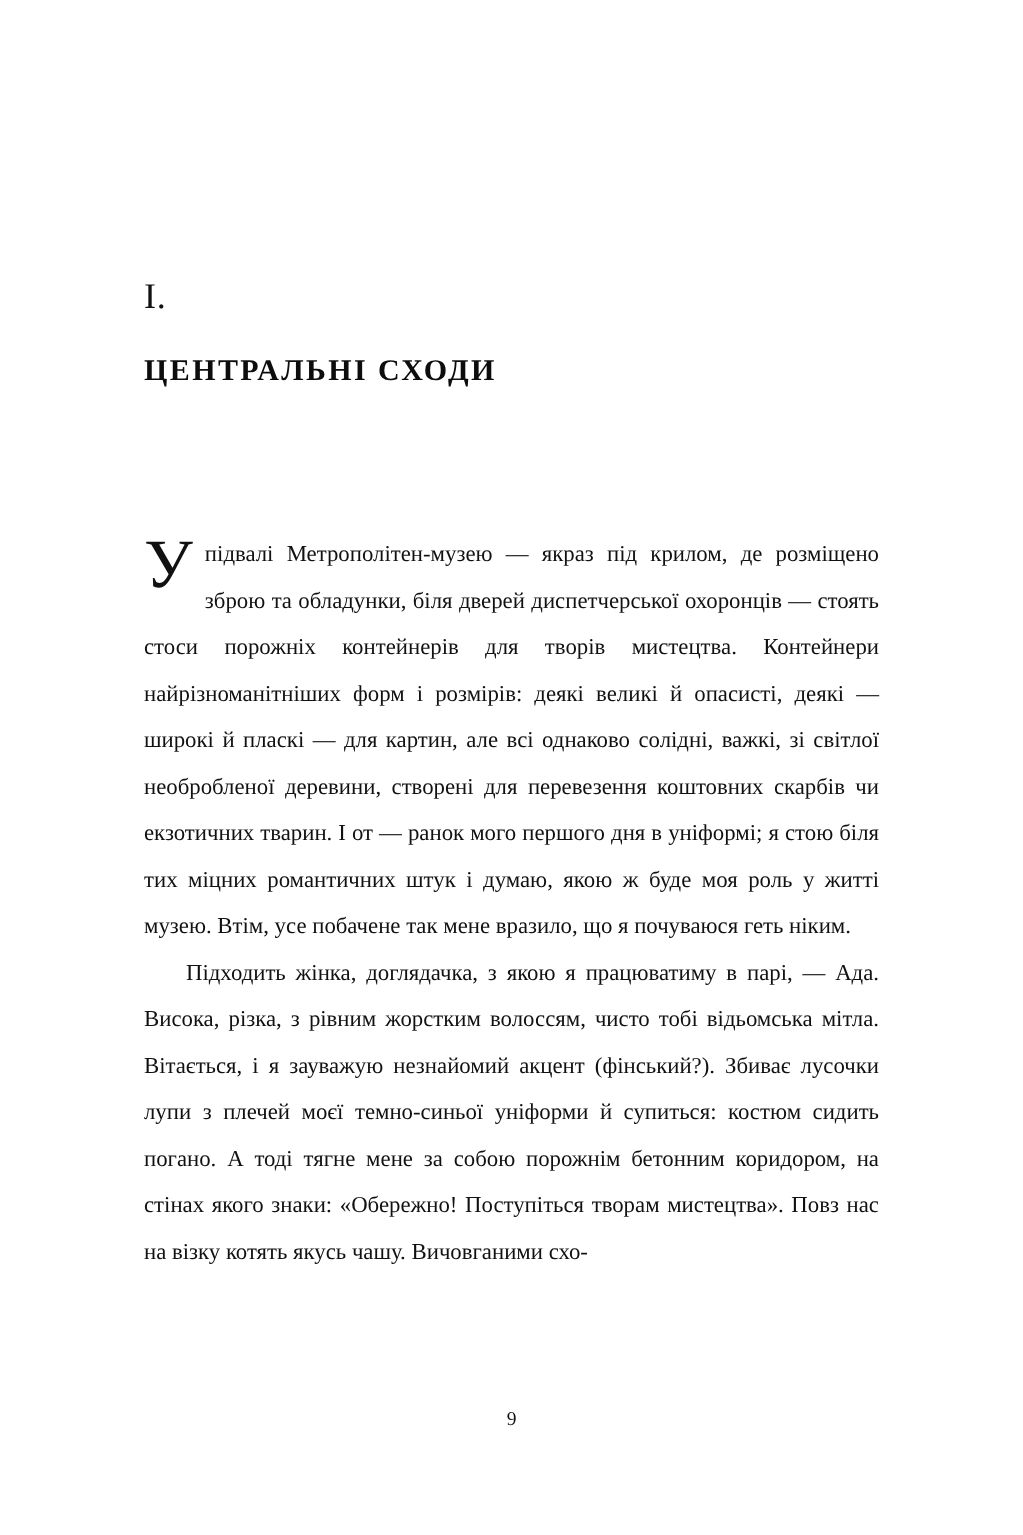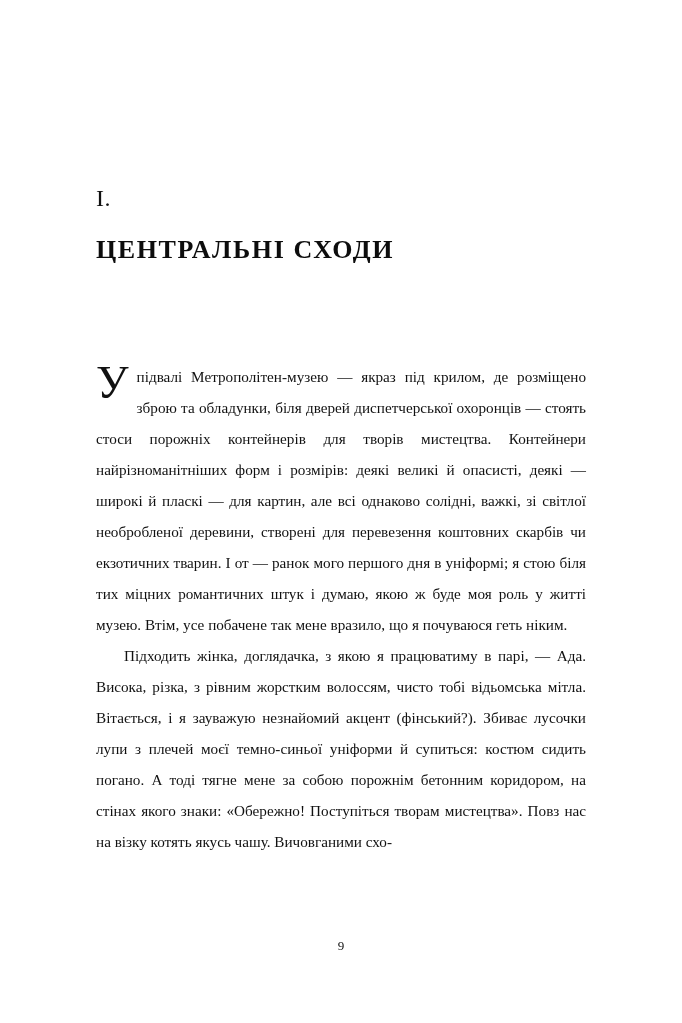--- a/index.html
+++ b/index.html
@@ -33,21 +33,21 @@
   .chapter-number {
     margin-top: 186px;
     font-size: 24px;
     font-family: "Liberation Serif", serif;
     letter-spacing: 0.5px;
     color: #111111;
     line-height: 1;
   }
   .chapter-title {
     margin-top: 26px;
-    font-size: 26px;
+    font-size: 20px;
     font-weight: bold;
     letter-spacing: 1.6px;
     color: #0d0d0d;
     line-height: 1.1;
     font-family: "Liberation Serif", serif;
   }
   .body-block {
     margin-top: 96px;
   }
   p.para {

